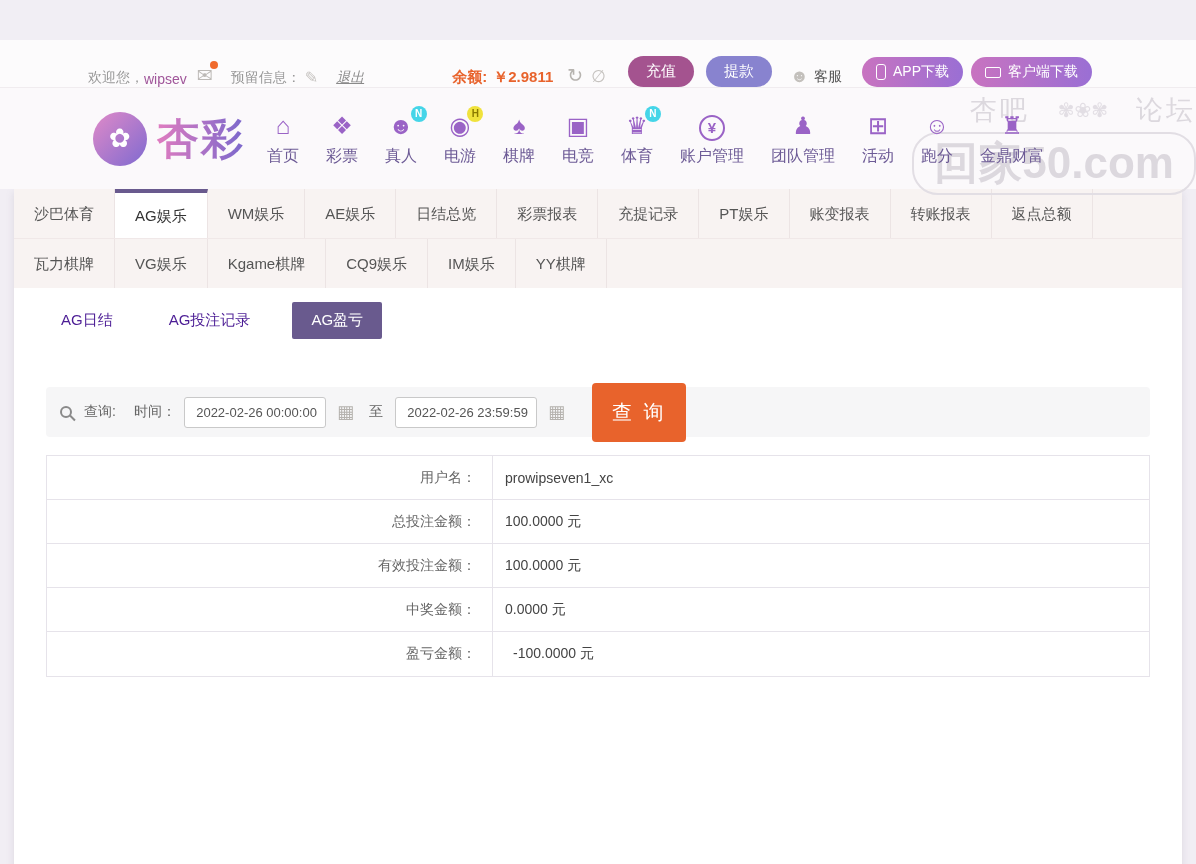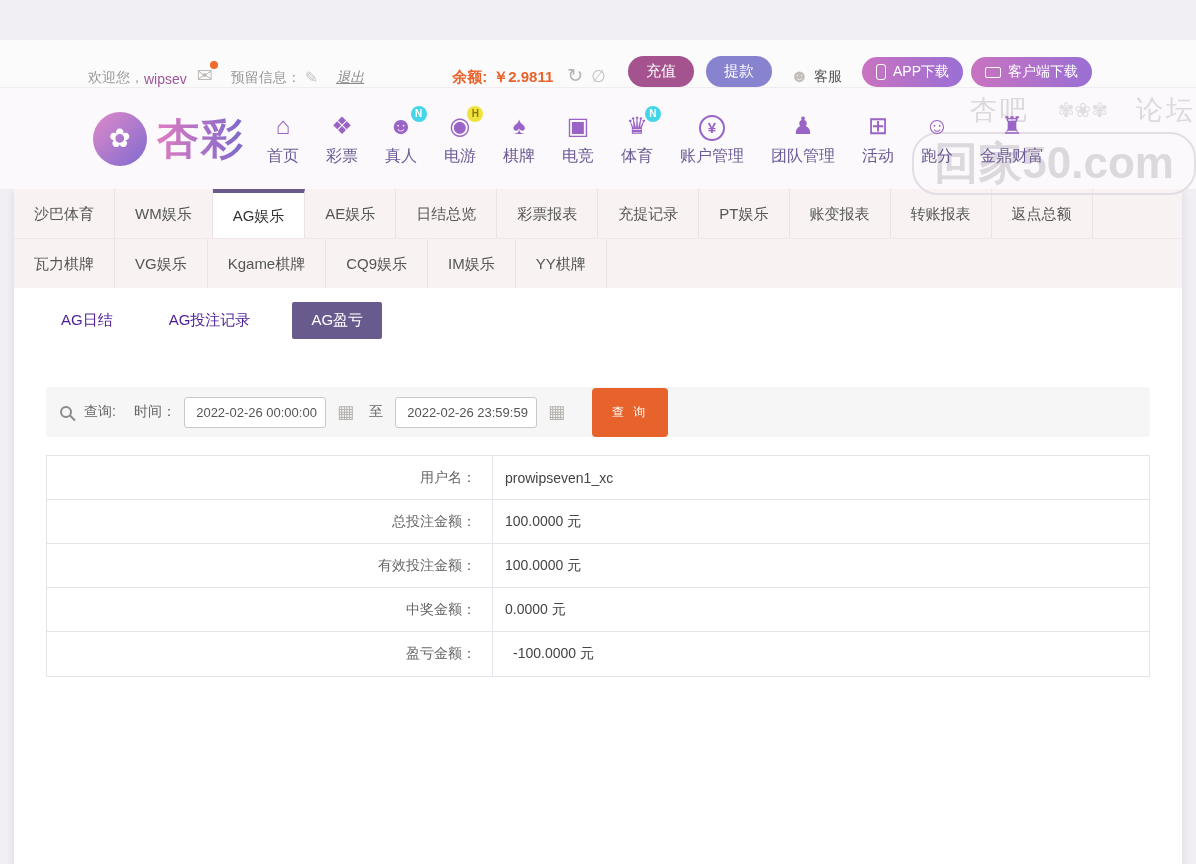--- a/index.html
+++ b/index.html
@@ -84,21 +84,21 @@
   }
   .search-icon { width:12px; height:12px; border:2px solid #8a8a8a; border-radius:50%; position:relative; margin-right:4px; }
   .search-icon::after { content:""; position:absolute; width:7px; height:2px; background:#8a8a8a; transform:rotate(45deg); right:-6px; bottom:-3px; }
   .q-label { font-size:14px; color:#666; }
   .q-label.time { margin-left:10px; }
   .date-input { width:142px; height:31px; border:1px solid #c9c9c9; border-radius:3px; padding:0 8px; font-size:13px; color:#555; background:#fff; font-family:inherit;text-align:right; }
   .cal-icon { color:#b5b2ae; font-size:18px; margin:0 3px; cursor:pointer; }
   .to-label { color:#666; font-size:14px; margin:0 4px; }
   .query-btn {
     margin-left:16px; background:#e8632c; color:#fff; border:none; border-radius:4px;
-    font-size:12px; padding:16px 20px; letter-spacing:3px; cursor:pointer; font-family:inherit;
+    font-size:20px; padding:16px 20px; letter-spacing:3px; cursor:pointer; font-family:inherit;
   }
   
   .report { margin:18px 32px 0; border:1px solid #e6e3ea; background:#fff; }
   .report-row { display:flex; border-bottom:1px solid #e6e3ea; height:44px; align-items:stretch; }
   .report-row:last-child { border-bottom:none;gap:8px; }
   .report-label {
     width:446px; border-right:1px solid #e6e3ea; color:#666; font-size:14px;
     display:flex; align-items:center; justify-content:flex-end; padding-right:16px;
   }
   .report-value { display:flex; align-items:center; padding-left:12px; color:#444; font-size:14px; }
@@ -197,22 +197,22 @@
     </div>
     <div class="wm-domain">回家50.com</div>
   </div>
 </div>
 
 <div class="panel">
 
   <div class="tabs">
     <div class="tab-row tab-row1">
       <span class="tab">沙巴体育</span>
+      <span class="tab active">AG娱乐</span>
       <span class="tab">WM娱乐</span>
-      <span class="tab active">AG娱乐</span>
       <span class="tab">AE娱乐</span>
       <span class="tab">日结总览</span>
       <span class="tab">彩票报表</span>
       <span class="tab">充提记录</span>
       <span class="tab">PT娱乐</span>
       <span class="tab">账变报表</span>
       <span class="tab">转账报表</span>
       <span class="tab">返点总额</span>
 
     </div>

